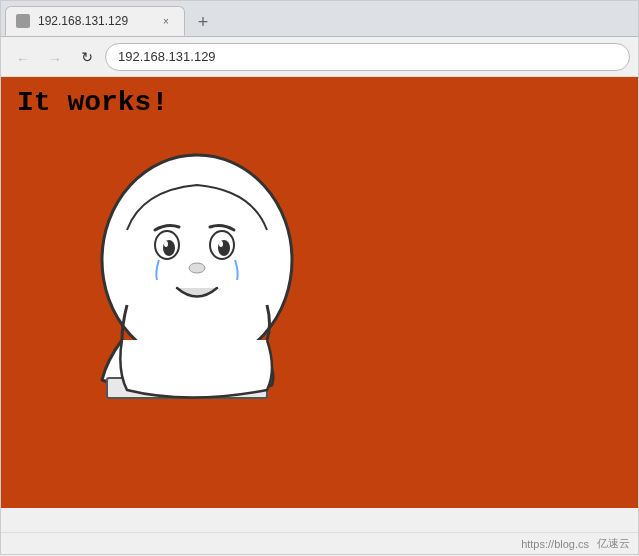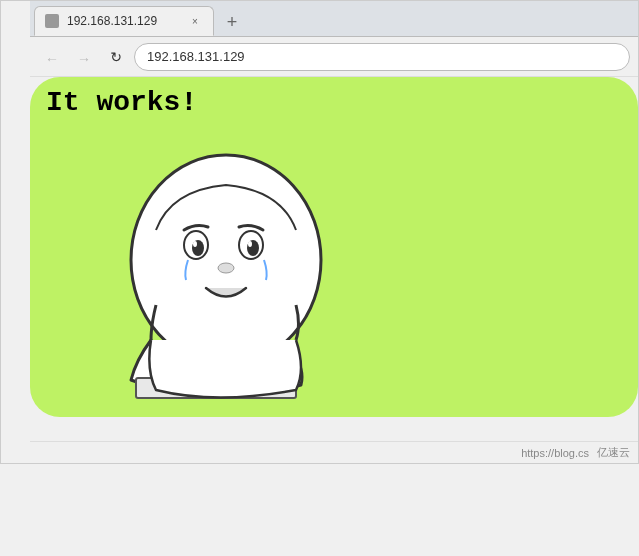--- a/index.html
+++ b/index.html
@@ -1,26 +1,25 @@
 <!DOCTYPE html>
 <html><head>
   <meta charset="utf-8">
   <style>
     * { margin: 0; padding: 0; box-sizing: border-box; }
     body { font-family: Arial, sans-serif; background: #f0f0f0; width: 639px; height: 556px; overflow: hidden; }
 
     
     .browser-window {
       width: 639px;
-      height: 464px;
+      height: 555px;
       display: flex;
       flex-direction: column;
       background: #f0f0f0;
       border: 1px solid #ccc;
-      padding-left: 29px;
     }
 
     
     .tab-bar {
       display: flex;
       align-items: flex-end;
       background: #dde1e6;
       height: 36px;
       padding: 0 0 0 0;
       border-bottom: 1px solid #bbb;
@@ -114,25 +113,24 @@
       padding: 0 12px;
       font-size: 13px;
       background: white;
       outline: none;
       color: #333;
     }
 
     
     .page-content {
       flex: 1;
-      background: #bef264;
+      background: #c2410c;
       overflow-y: auto;
       padding: 10px 16px;
       position: relative;
-      border-radius: 30px;
     }
 
     .page-heading {
       font-family: 'Courier New', monospace;
       font-size: 28px;
       font-weight: bold;
       color: #000;
       margin-bottom: 12px;
     }
 

